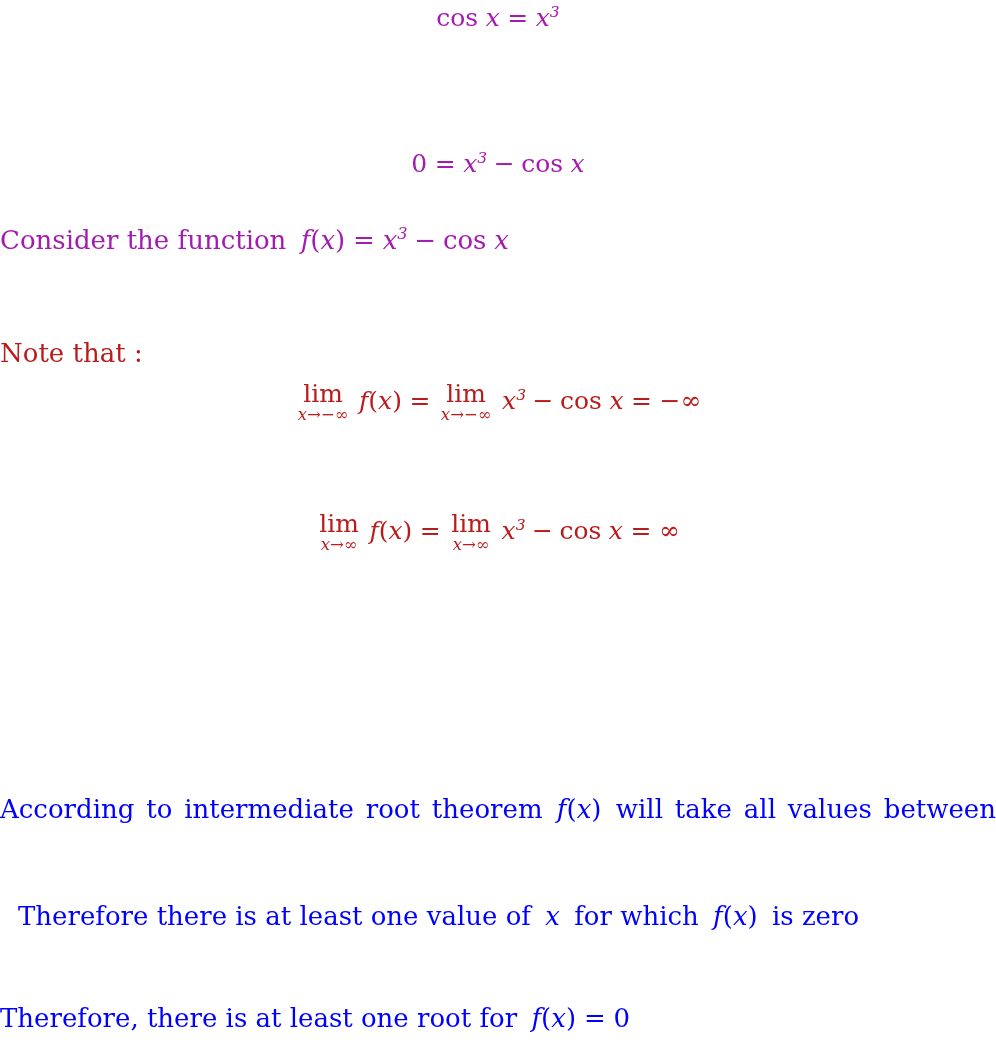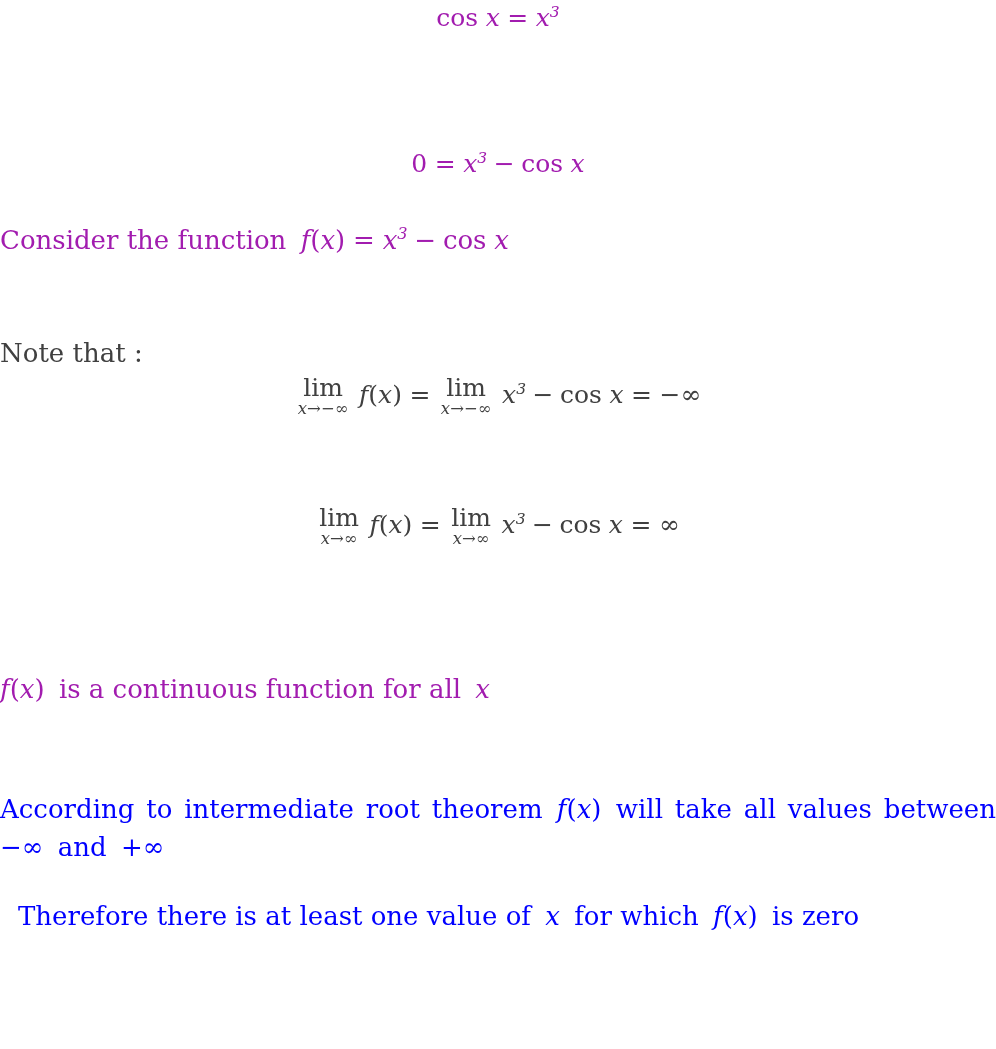--- a/index.html
+++ b/index.html
@@ -31,21 +31,21 @@
 
   .math {
     font-family: "DejaVu Serif", "Liberation Serif", serif;
     font-size: 25px;
   }
   .txt {
     font-size: 26px;
   }
 
   .black { color: #a21caf; }
-  .red   { color: #404040; }
+  .red   { color: #b91c1c; }
   .blue  { color: #0000ff; }
 
   
   .v {
     font-style: italic;
     font-family: "DejaVu Serif", "Liberation Serif", serif;
   }
   
   .op {
     font-style: normal;
@@ -70,21 +70,21 @@
     padding: 0 .26em;
     font-style: normal;
   }
 
   
   .limit {
     display: inline-block;
     text-align: center;
     vertical-align: middle;
     position: relative;
-    margin: 0 .12em;
+    margin: 6px .12em;
   }
   .limit .lim-main {
     display: block;
     font-style: normal;
     font-size: 1em;
     line-height: 1;
   }
   .limit .lim-sub {
     display: block;
     font-size: 0.66em;
@@ -159,27 +159,26 @@
         <span class="lim-sub"><span class="v">x</span><span>→</span><span>∞</span></span>
       </span>
     </span><span class="sp"></span><span class="v">f</span><span class="op">(</span><span class="v">x</span><span class="op">)</span><span class="rel">=</span><span class="limline">
       <span class="limit">
         <span class="lim-main">lim</span>
         <span class="lim-sub"><span class="v">x</span><span>→</span><span>∞</span></span>
       </span>
     </span><span class="sp"></span><span class="v">x</span><sup class="exp">3</sup><span class="bin">−</span><span class="op">cos</span><span class="sp"></span><span class="v">x</span><span class="rel">=</span><span>∞</span>
   </div>
 
-  <div class="row txt black" style="left:0px; top:676px;">
-    <span class="v">f</span><span class="op">(</span><span class="v">x</span><span class="op">)</span><span class="sp2"></span><span>is a continuous function for all</span><span class="sp2"></span><span class="v">x</span>
-  </div>
 
   <div class="justify txt blue" style="left:0px; top:791px; width:996px;">
     <span class="j-line stretch"><span>According to intermediate root theorem</span><span class="sp2"></span><span class="v">f</span><span class="op">(</span><span class="v">x</span><span class="op">)</span><span class="sp2"></span><span>will take all values between</span></span>
-    <span class="j-line"><span>−∞</span><span class="sp2"></span><span>and</span><span class="sp2"></span><span>+∞</span></span>
   </div>
 
   <div class="row txt blue" style="left:18px; top:903px;">
     <span>Therefore there is at least one value of</span><span class="sp2"></span><span class="v">x</span><span class="sp2"></span><span>for which</span><span class="sp2"></span><span class="v">f</span><span class="op">(</span><span class="v">x</span><span class="op">)</span><span class="sp2"></span><span>is zero</span>
   </div>
 
+  <div class="row txt blue" style="left:0px; top:1005px;">
+    <span>Therefore, there is at least one root for</span><span class="sp2"></span><span class="v">f</span><span class="op">(</span><span class="v">x</span><span class="op">)</span><span class="rel">=</span><span>0</span>
+  </div>
 
 </div>
 
 </body></html>

